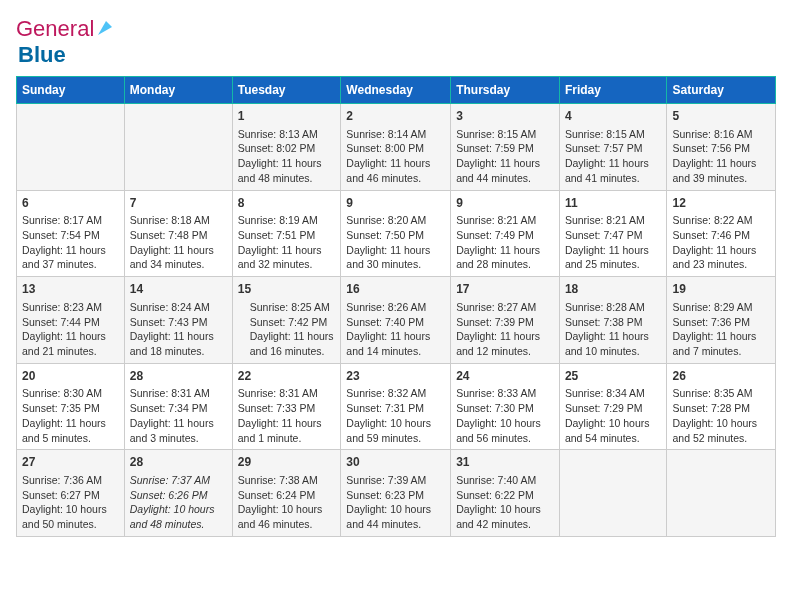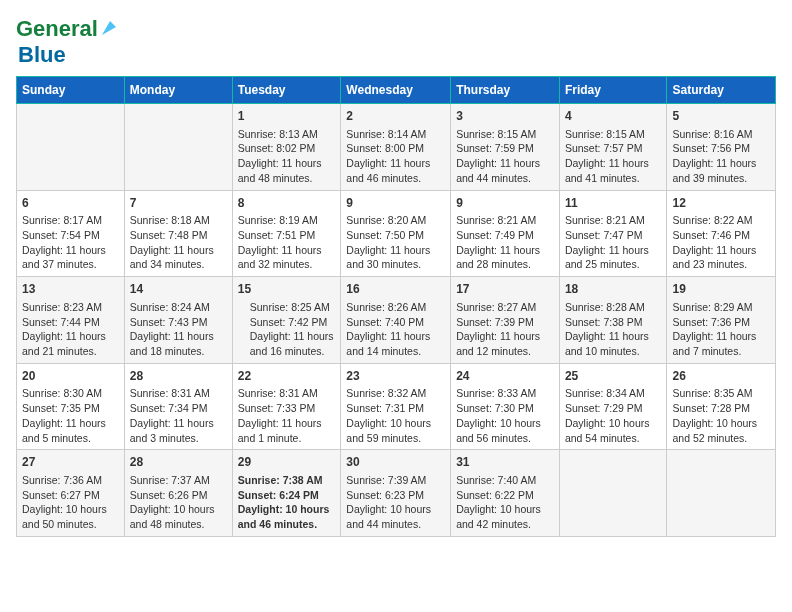--- a/index.html
+++ b/index.html
@@ -77,21 +77,21 @@
       font-size: 10.5px;
       color: #333;
     }
   </style>
 </head>
 <body>
 
 <div class="header">
   <div class="logo">
     <div class="logo-top-line">
-      <span style="font-size:22px;font-weight:bold;color:#15803d;">General</span>
+      <span style="font-size:22px;font-weight:normal;color:#be185d;">General</span>
       <svg width="18" height="18" viewBox="0 0 18 18" style="margin-left:2px;margin-top:-2px;">
         <polygon points="2,16 16,8 10,2" fill="#4fc3f7"></polygon>
       </svg>
     </div>
     <div>
       <span style="font-size:22px;font-weight:bold;color:#0369a1;margin-left:2px;">Blue</span>
     </div>
   </div>
   <div class="title-block">
     <div class="month-title"></div>
@@ -280,27 +280,27 @@
       </tr>
       <tr>
         <td>
           <span class="day-num">27</span>
           <div class="cell-content" style="white-space: pre-line;">Sunrise: 7:36 AM
 Sunset: 6:27 PM
 Daylight: 10 hours and 50 minutes.</div>
         </td>
         <td>
           <span class="day-num">28</span>
-          <div class="cell-content" style="white-space: pre-line;">Sunrise: 7:37 AM
+          <div class="cell-content" style="white-space: pre-line; font-style: italic;">Sunrise: 7:37 AM
 Sunset: 6:26 PM
 Daylight: 10 hours and 48 minutes.</div>
         </td>
         <td>
           <span class="day-num">29</span>
-          <div class="cell-content" style="white-space: pre-line; font-weight: bold;">Sunrise: 7:38 AM
+          <div class="cell-content" style="white-space: pre-line;">Sunrise: 7:38 AM
 Sunset: 6:24 PM
 Daylight: 10 hours and 46 minutes.</div>
         </td>
         <td>
           <span class="day-num">30</span>
           <div class="cell-content" style="white-space: pre-line;">Sunrise: 7:39 AM
 Sunset: 6:23 PM
 Daylight: 10 hours and 44 minutes.</div>
         </td>
         <td>

